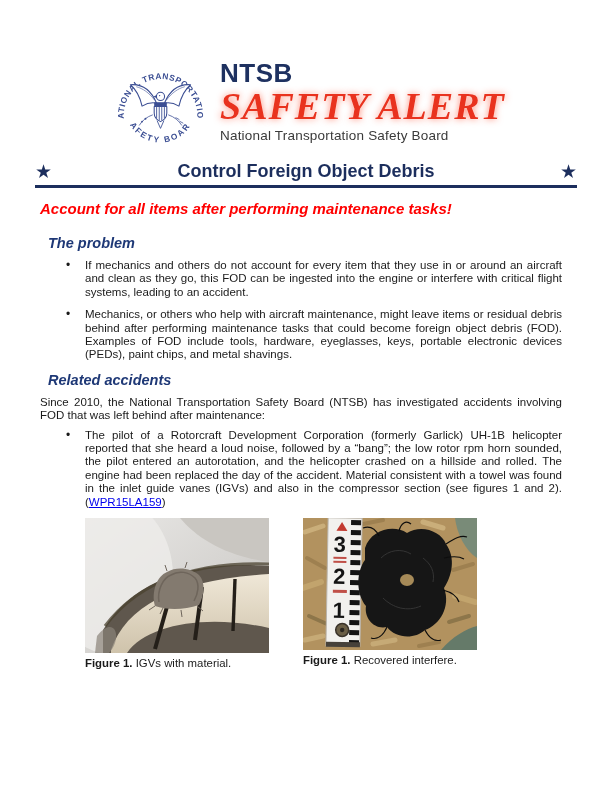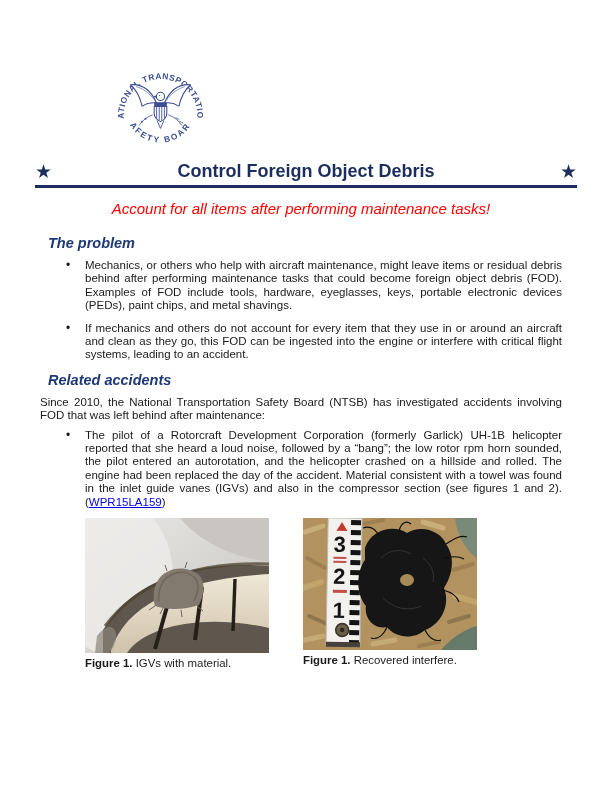--- a/index.html
+++ b/index.html
@@ -33,21 +33,21 @@
     display: flex; align-items: center;
     border-bottom: 3px solid #1c2e5d; padding-bottom: 3px;
   }
   .banner .star { font-size: 19px; color: #1c2e5d; line-height: 1; }
   .banner .banner-title {
     flex: 1; text-align: center;
     font-size: 18px; font-weight: bold; color: #1c2e5d;
   }
   .headline {
     position: absolute; top: 200px; left: 40px; right: 50px;
-    text-align: center; font-size: 15px; font-weight: normal; font-style: italic;
+    font-size: 15px; font-weight: bold; font-style: italic;
     color: #ff0000;
   }
   
   .content { position: absolute; top: 227px; left: 40px; right: 50px; }
   h2.sect {
     margin: 8px; font-size: 14.5px; font-weight: bold; font-style: italic;
     color: #1e3876;
   }
   h2.sect.problem { margin-bottom: 8px; }
   h2.sect.related { margin-top: 10px; }
@@ -107,35 +107,40 @@
         <line x1="54" y1="48" x2="54" y2="59.5"></line>
       </g>
       <path d="M46.5,62 L50,70 L53.5,62" fill="none" stroke-width="0.9"></path>
       <path d="M42,56 C36,58 31,62 28,67" fill="none" stroke-width="0.8"></path>
       <circle cx="31" cy="63" r="1" fill="#3b4e93" stroke="none"></circle>
       <circle cx="34.5" cy="60" r="1" fill="#3b4e93" stroke="none"></circle>
       <path d="M58,56 C64,58 69,62 72,67 M69.5,62.5 l4,2.2 M65.5,58.8 l4,2.2" fill="none" stroke-width="0.8"></path>
     </g>
   </svg>
 
+  <div class="brand">
+    <div class="brand-ntsb">NTSB</div>
+    <div class="brand-alert">SAFETY ALERT</div>
+    <div class="brand-sub">National Transportation Safety Board</div>
+  </div>
 
   <div class="banner">
     <span class="star">★</span>
     <span class="banner-title">Control Foreign Object Debris</span>
     <span class="star">★</span>
   </div>
 
   <div class="headline">Account for all items after performing maintenance tasks!</div>
 
   <div class="content">
 
     <h2 class="sect problem">The problem</h2>
     <ul class="blist">
+      <li>If mechanics and others do not account for every item that they use in or around an aircraft and clean as they go, this FOD can be ingested into the engine or interfere with critical flight systems, leading to an accident.</li>
       <li>Mechanics, or others who help with aircraft maintenance, might leave items or residual debris behind after performing maintenance tasks that could become foreign object debris (FOD). Examples of FOD include tools, hardware, eyeglasses, keys, portable electronic devices (PEDs), paint chips, and metal shavings.</li>
-      <li>If mechanics and others do not account for every item that they use in or around an aircraft and clean as they go, this FOD can be ingested into the engine or interfere with critical flight systems, leading to an accident.</li>
     </ul>
 
     <h2 class="sect related">Related accidents</h2>
     <p class="intro">Since 2010, the National Transportation Safety Board (NTSB) has investigated accidents involving FOD that was left behind after maintenance:</p>
     <ul class="blist">
       <li><span>The pilot of a Rotorcraft Development Corporation (formerly Garlick) UH-1B helicopter reported that she heard a loud noise, followed by a “bang”; the low rotor rpm horn sounded, the pilot entered an autorotation, and the helicopter crashed on a hillside and rolled. The engine had been replaced the day of the accident. Material consistent with a towel was found in the inlet guide vanes (IGVs) and also in the compressor section (see figures 1 and 2). (</span><a class="caselink">WPR15LA159</a><span>)</span></li>
     </ul>
 
     <div class="figures">
 

